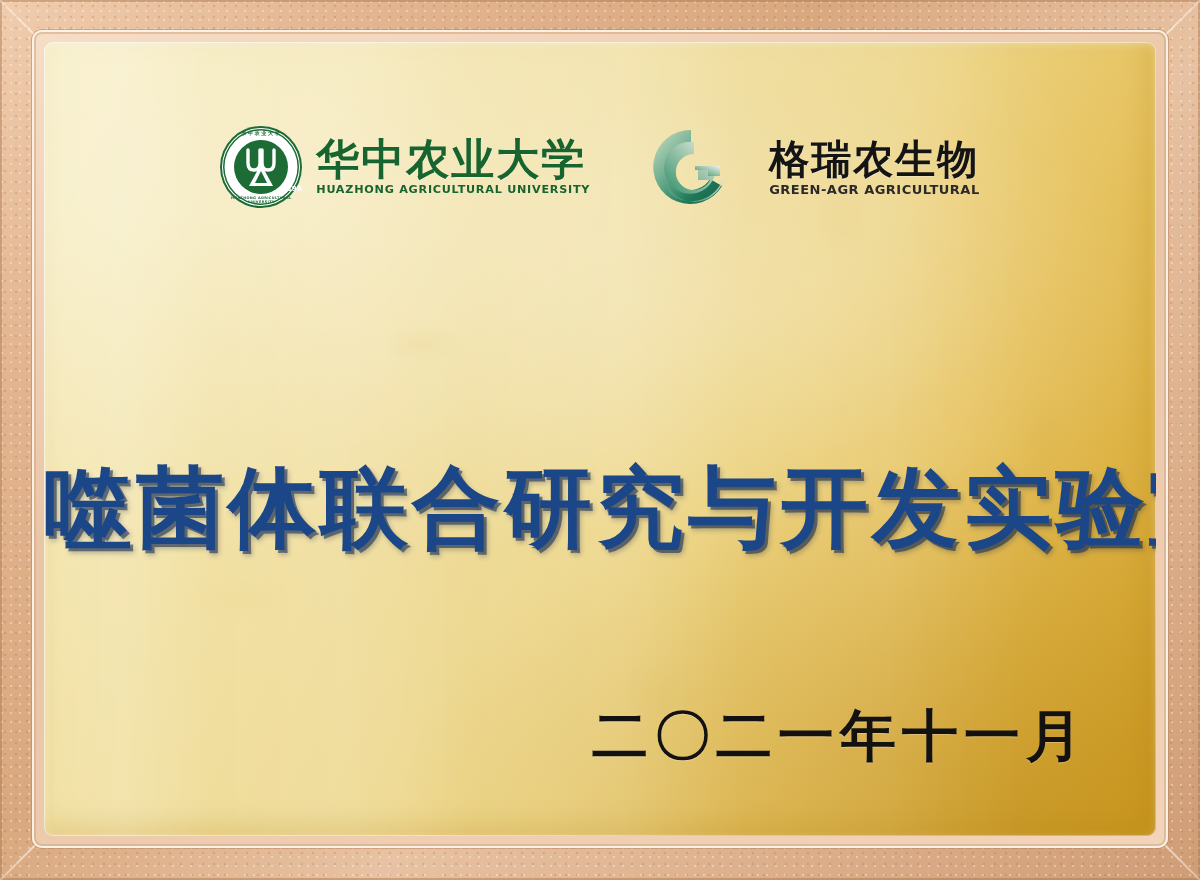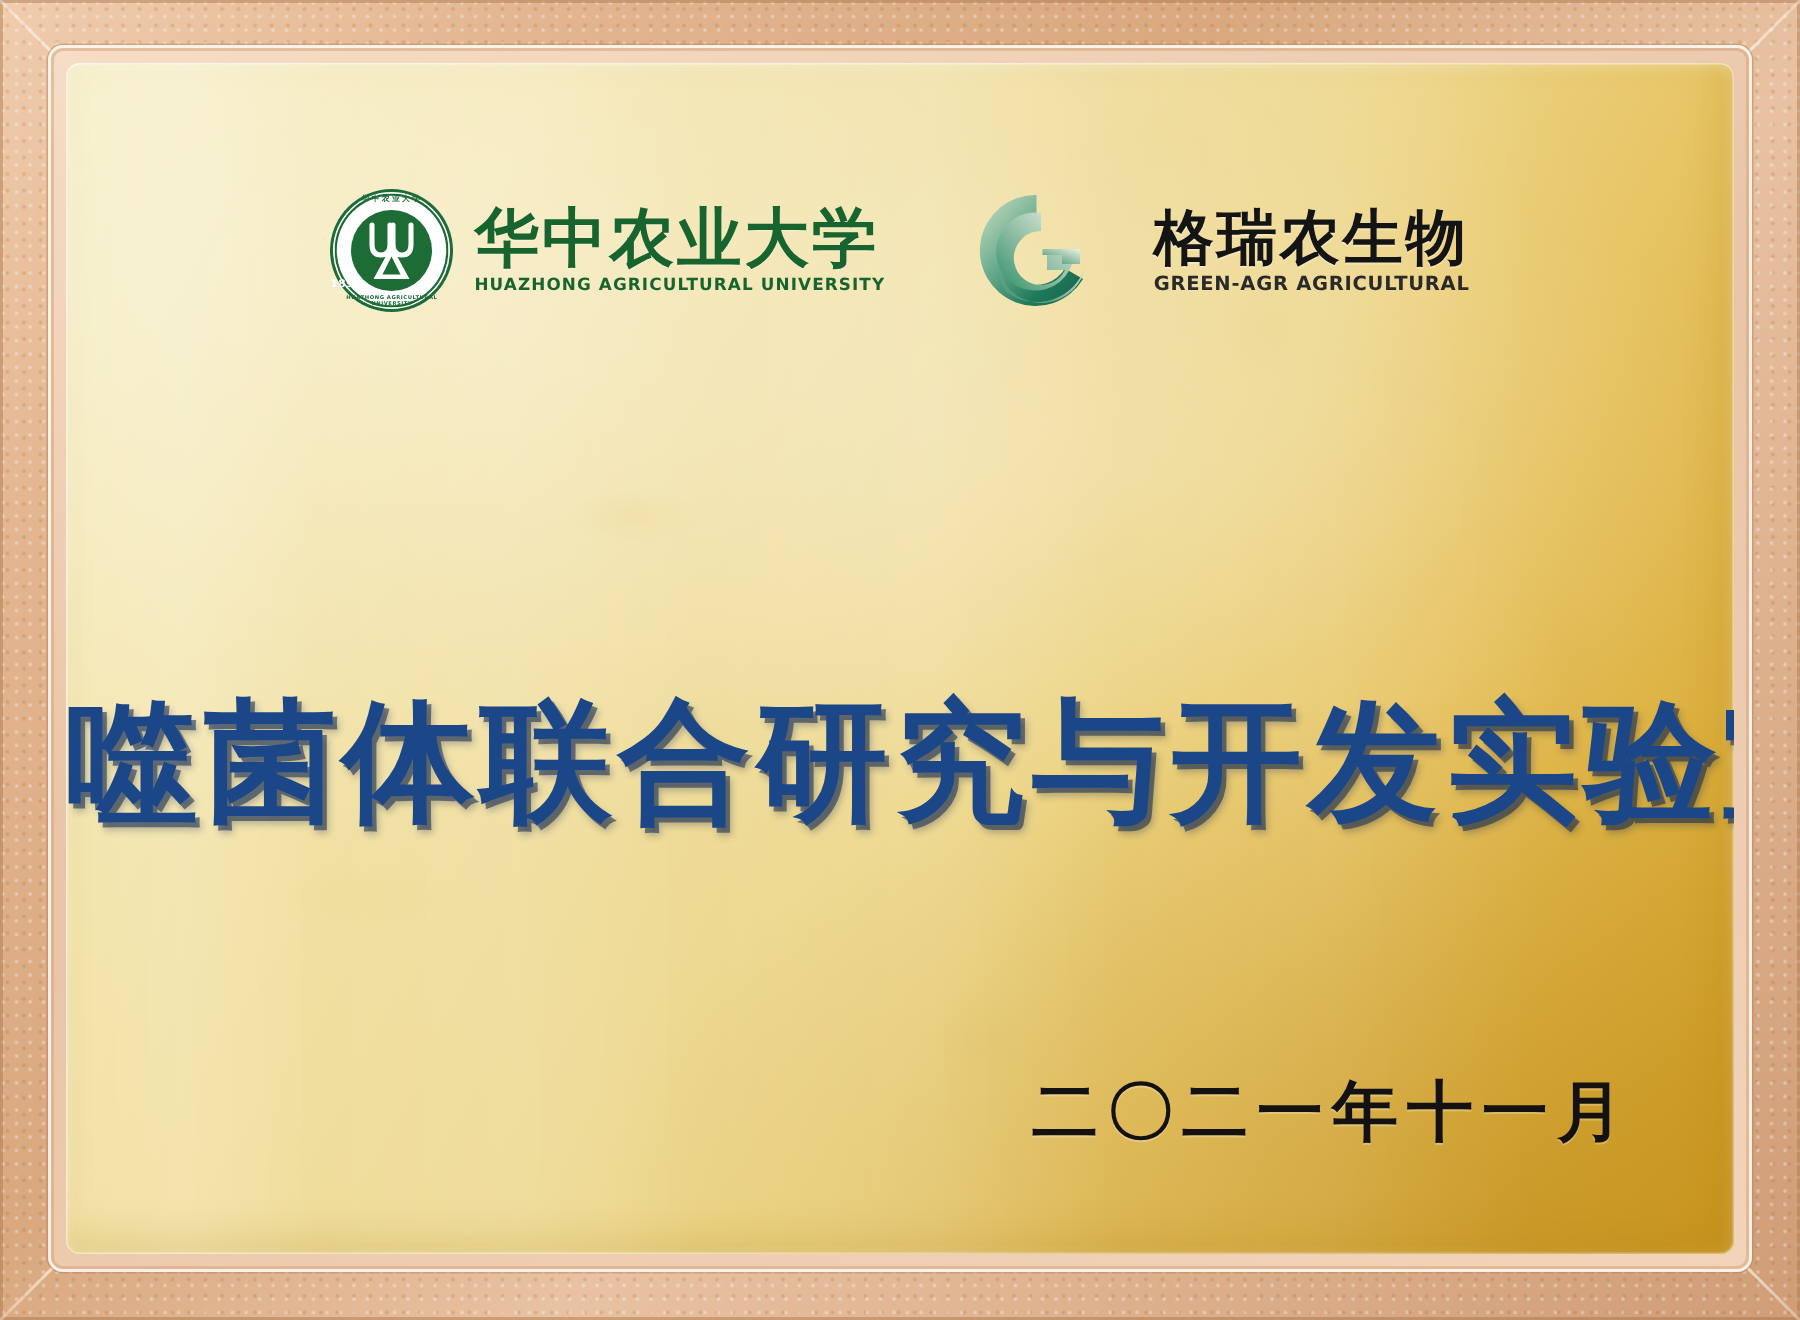--- a/index.html
+++ b/index.html
@@ -134,21 +134,21 @@
     background:#1d6b35;
   }
   .seal-core svg{position:absolute;inset:0;}
   .seal-top-cn,.seal-bot-en{
     position:absolute;left:0;right:0;text-align:center;color:#1d6b35;
     font-weight:700;line-height:1;pointer-events:none;
   }
   .seal-top-cn{top:5px;font-size:5.2px;letter-spacing:1.6px;}
   .seal-bot-en{bottom:4px;font-size:3.5px;letter-spacing:.35px;}
   .seal-year{
-    position:absolute;left:0;right:0;bottom:15px;text-align:left;
+    position:absolute;left:0;right:0;bottom:15px;text-align:right;
     color:#fff;font-size:7px;font-weight:700;letter-spacing:.4px;
   }
 
   .uni-text{display:flex;flex-direction:column;gap:3px;}
   .uni-cn{
     font-size:43px;font-weight:700;color:#17642f;line-height:1;
     letter-spacing:2px;font-family:"DejaVu Sans","Liberation Sans",sans-serif;
     text-shadow:0 1px 0 rgba(255,255,255,.35);
   }
   .uni-en{
@@ -177,21 +177,21 @@
     font-family:"DejaVu Sans","Liberation Sans",sans-serif;
     text-shadow:
       3px 3px 0 rgba(16,38,78,.55),
       4px 5px 5px rgba(20,40,80,.28);
     white-space:nowrap;
   }
 
   
   .date{
     position:absolute;right:68px;bottom:72px;
-    font-size:44px;font-weight:700;color:#141210;
+    font-size:56px;font-weight:700;color:#141210;
     letter-spacing:6px;line-height:1;
     text-shadow:0 1px 0 rgba(255,255,255,.25);
     white-space:nowrap;
   }
 </style>
 </head>
 <body>
 
 <div class="stage">
 

